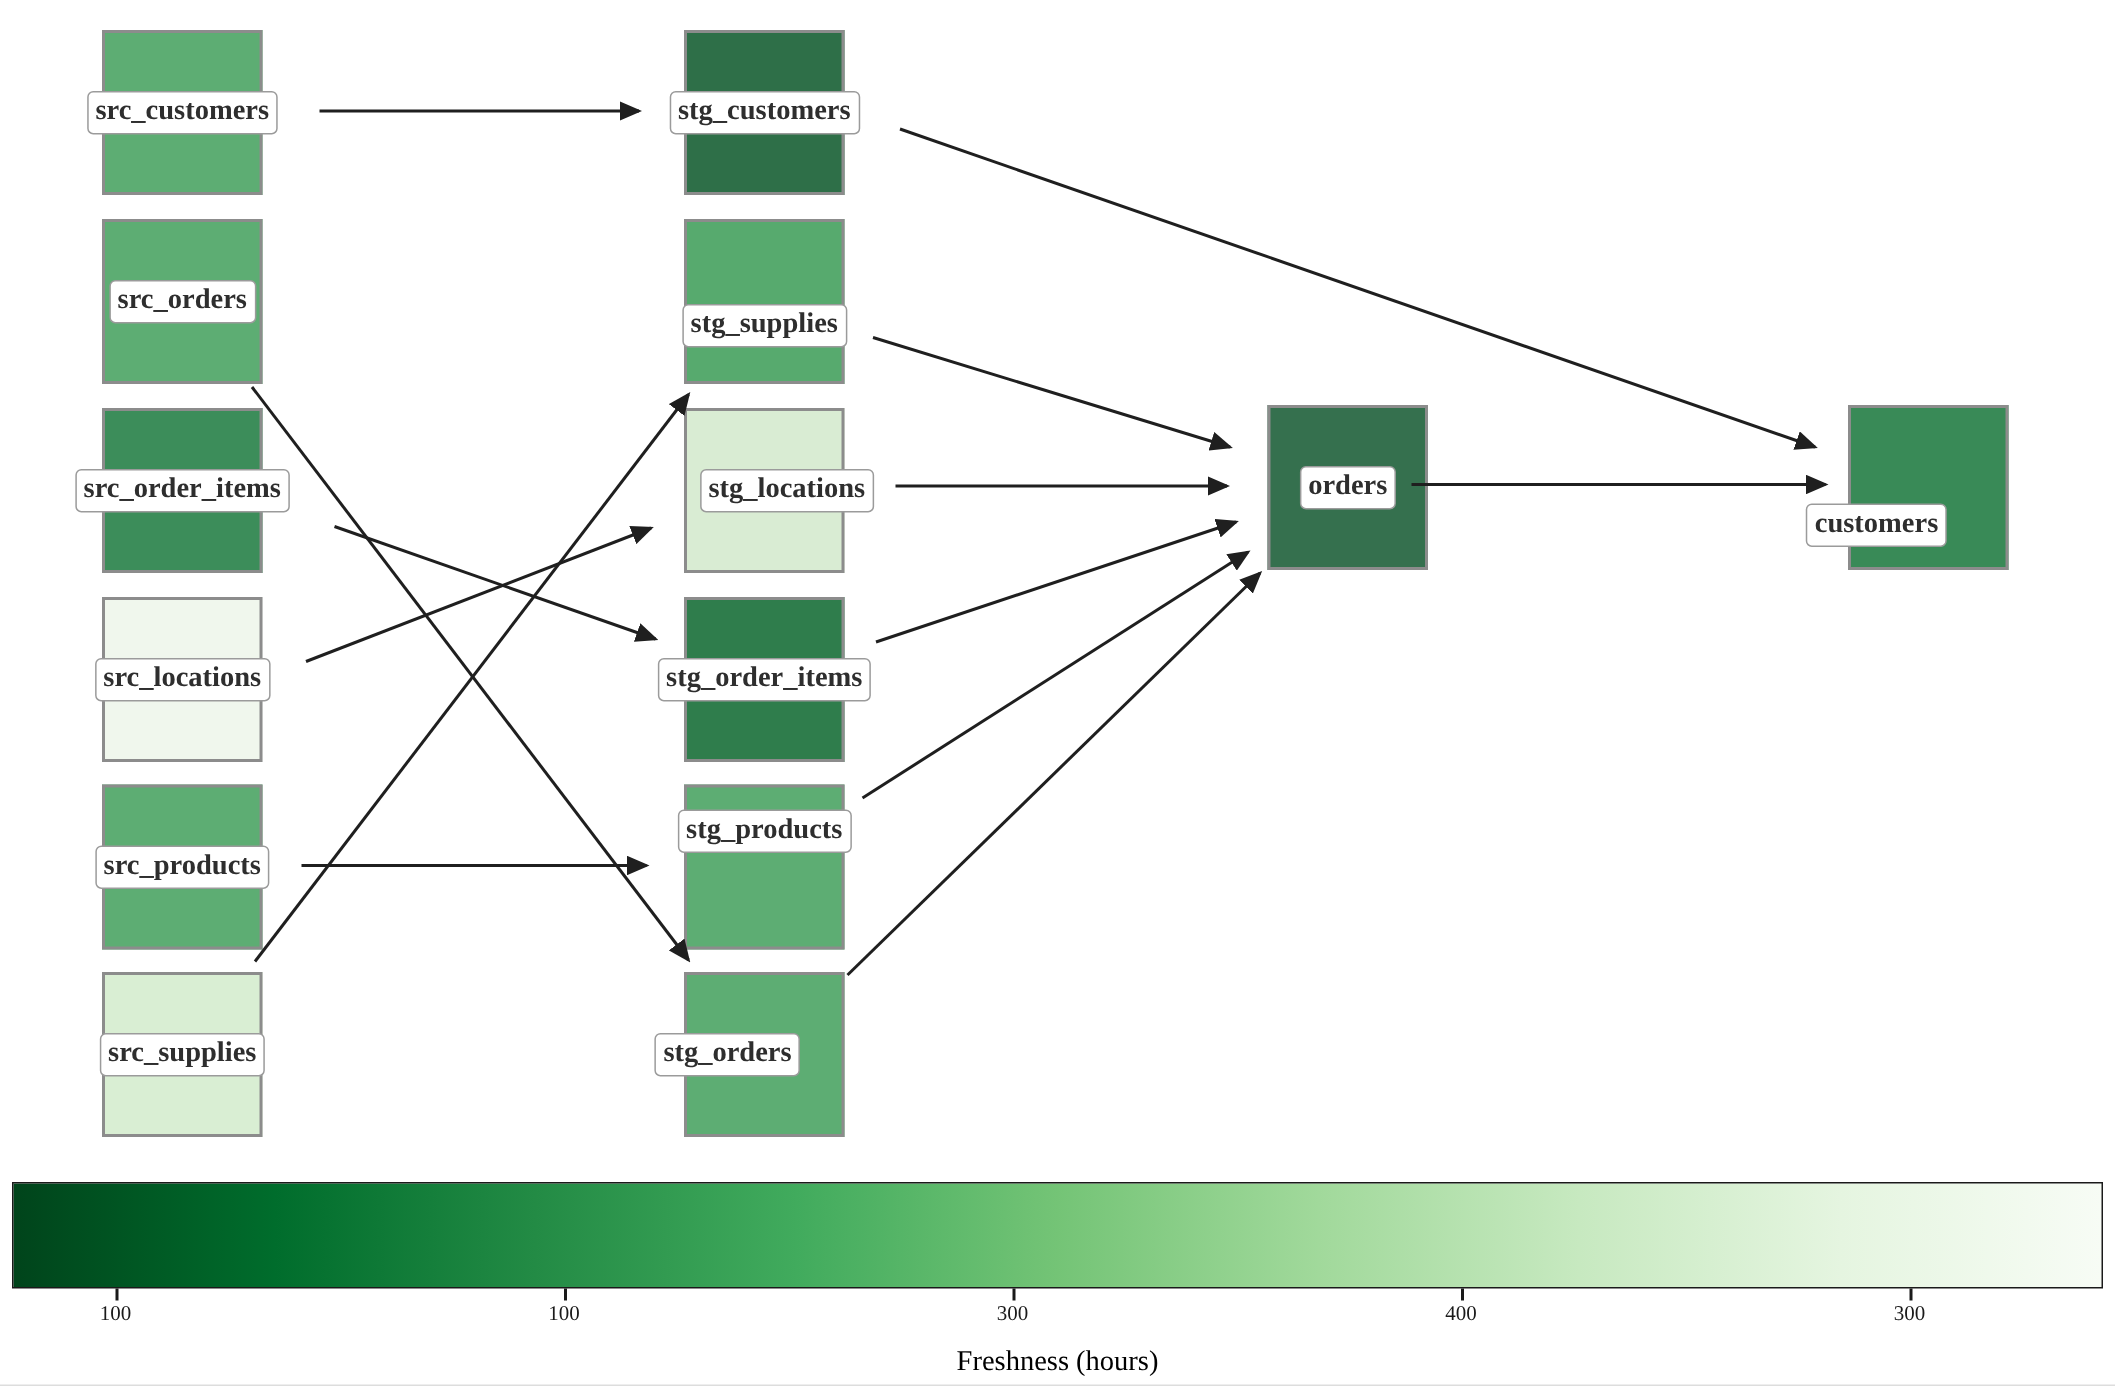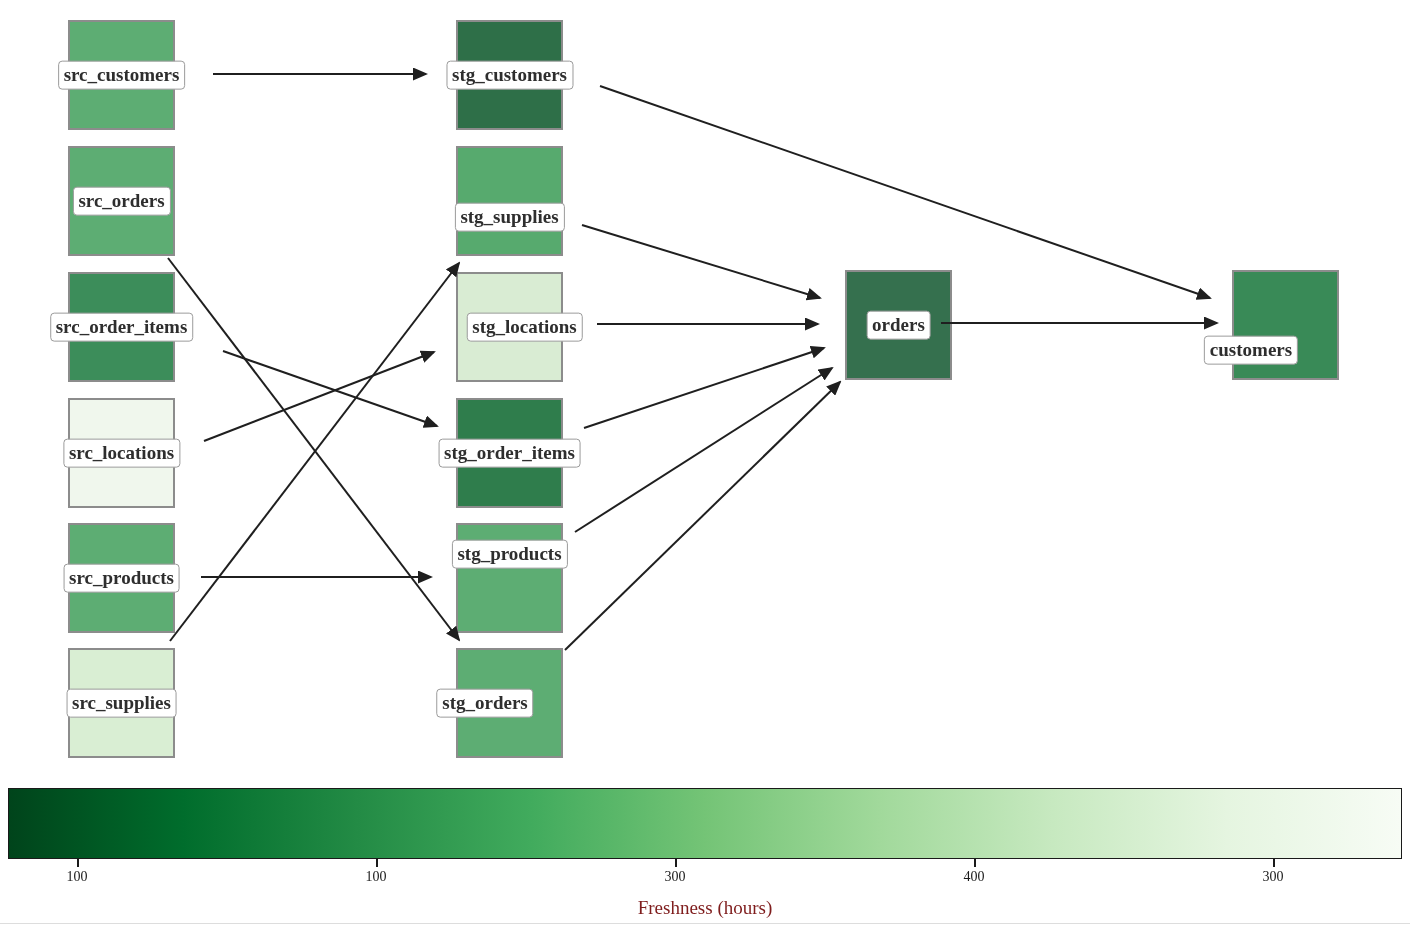--- a/index.html
+++ b/index.html
@@ -51,21 +51,21 @@
     transform: translateX(-50%);
     font-size: 14px;
     color: #1a1a1a;
     z-index: 2;
     white-space: nowrap;
   }
   .cbar-label {
     position: absolute;
     transform: translateX(-50%);
     font-size: 19px;
-    color: #7f1d1d;
+    color: #000000;
     z-index: 2;
     white-space: nowrap;
   }
   .bottom-hairline {
     position: absolute;
     left: 0; width: 1410px; height: 1px;
     background: #dddddd;
     z-index: 1;
   }
 </style>

